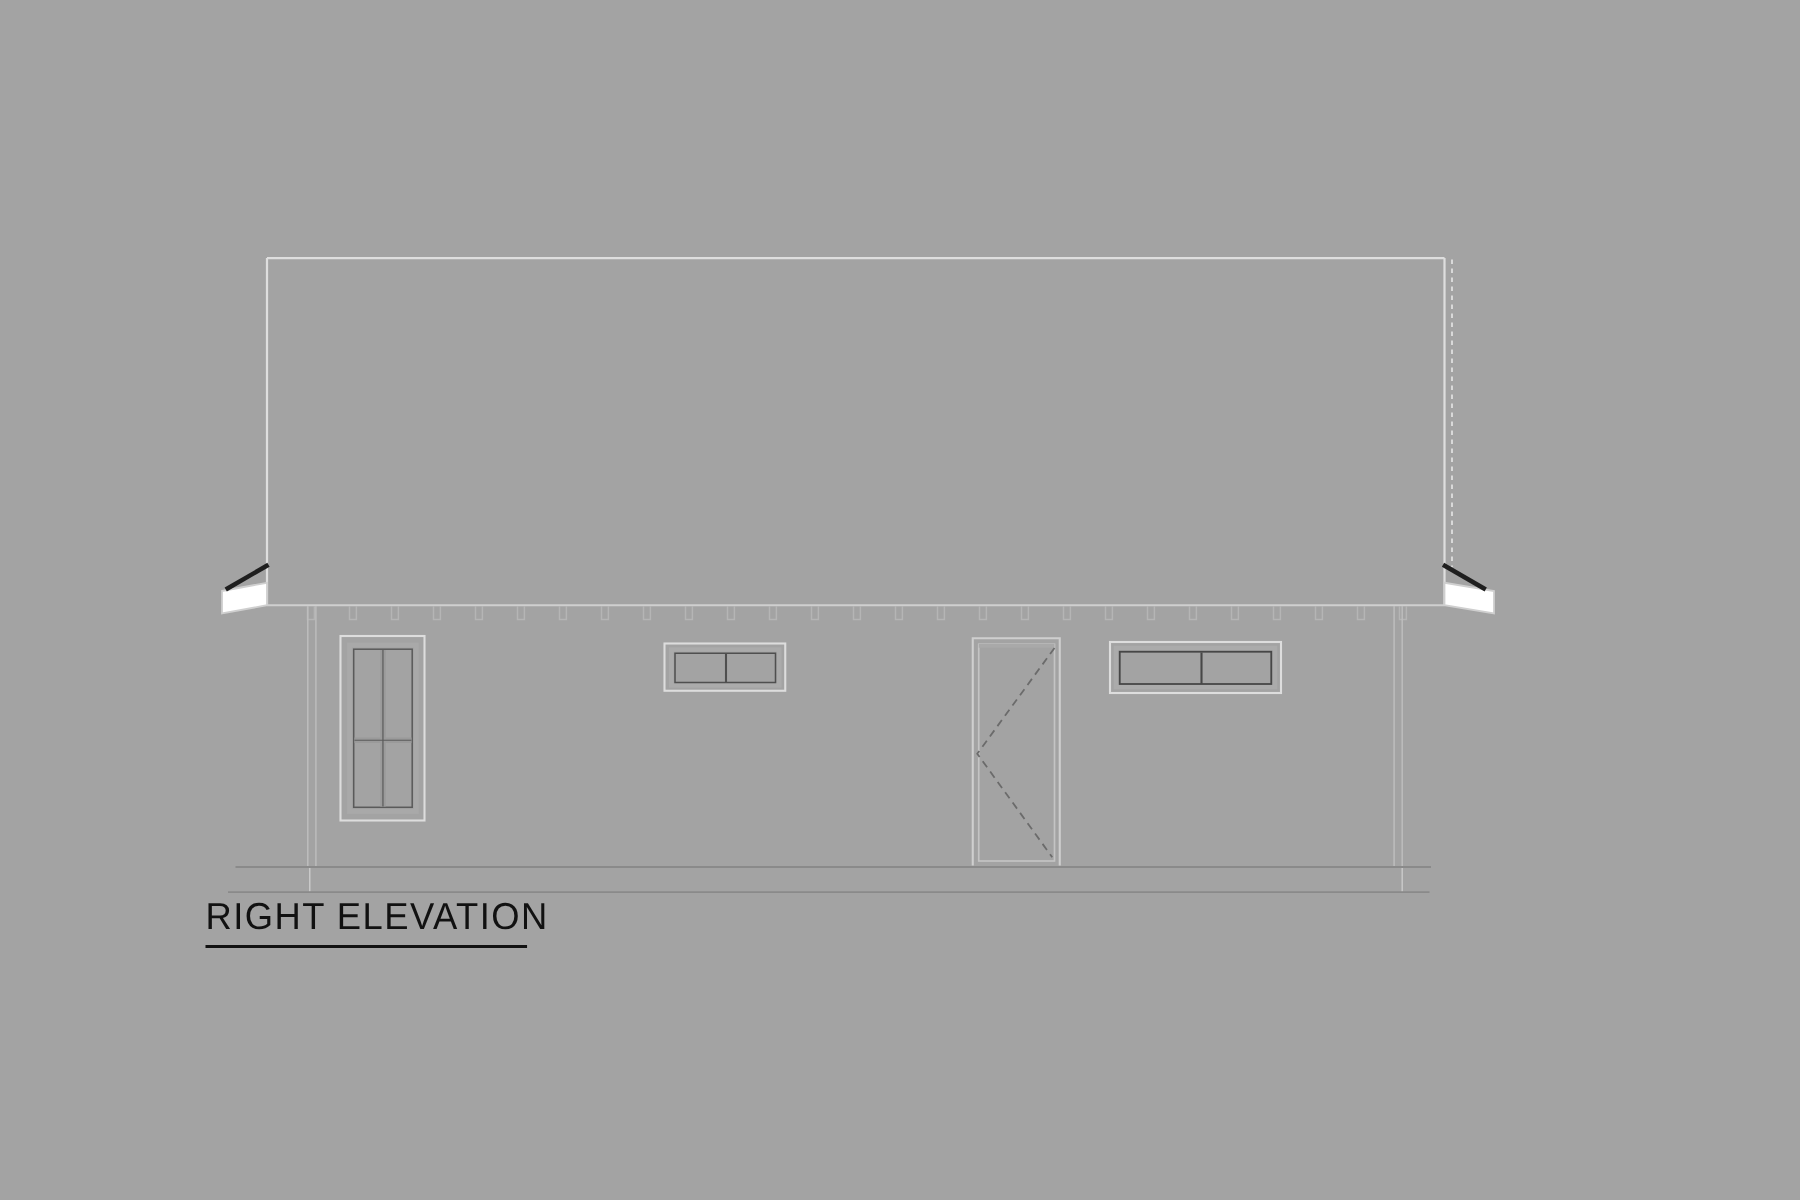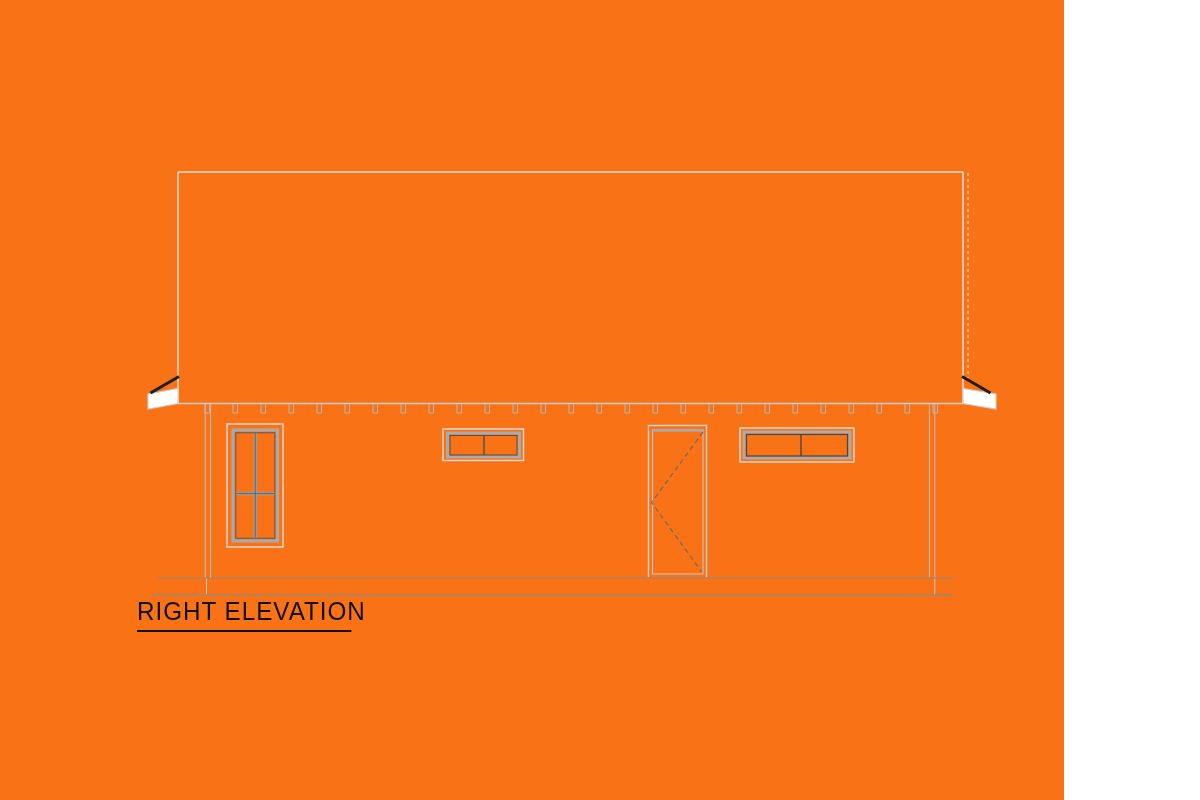--- a/index.html
+++ b/index.html
@@ -6,23 +6,23 @@
     margin: 0;
     padding: 0;
     background: #ffffff;
     width: 1200px;
     height: 800px;
     overflow: hidden;
     font-family: "Liberation Sans", sans-serif;
   }
   .sheet {
     position: relative;
-    width: 1064px;
+    width: 1200px;
     height: 800px;
-    background: #f97316;
+    background: #a3a3a3;
   }
   svg.elevation {
     position: absolute;
     left: 0;
     top: 0;
   }
   .drawing-title {
     position: absolute;
     left: 137px;
     top: 597px;

